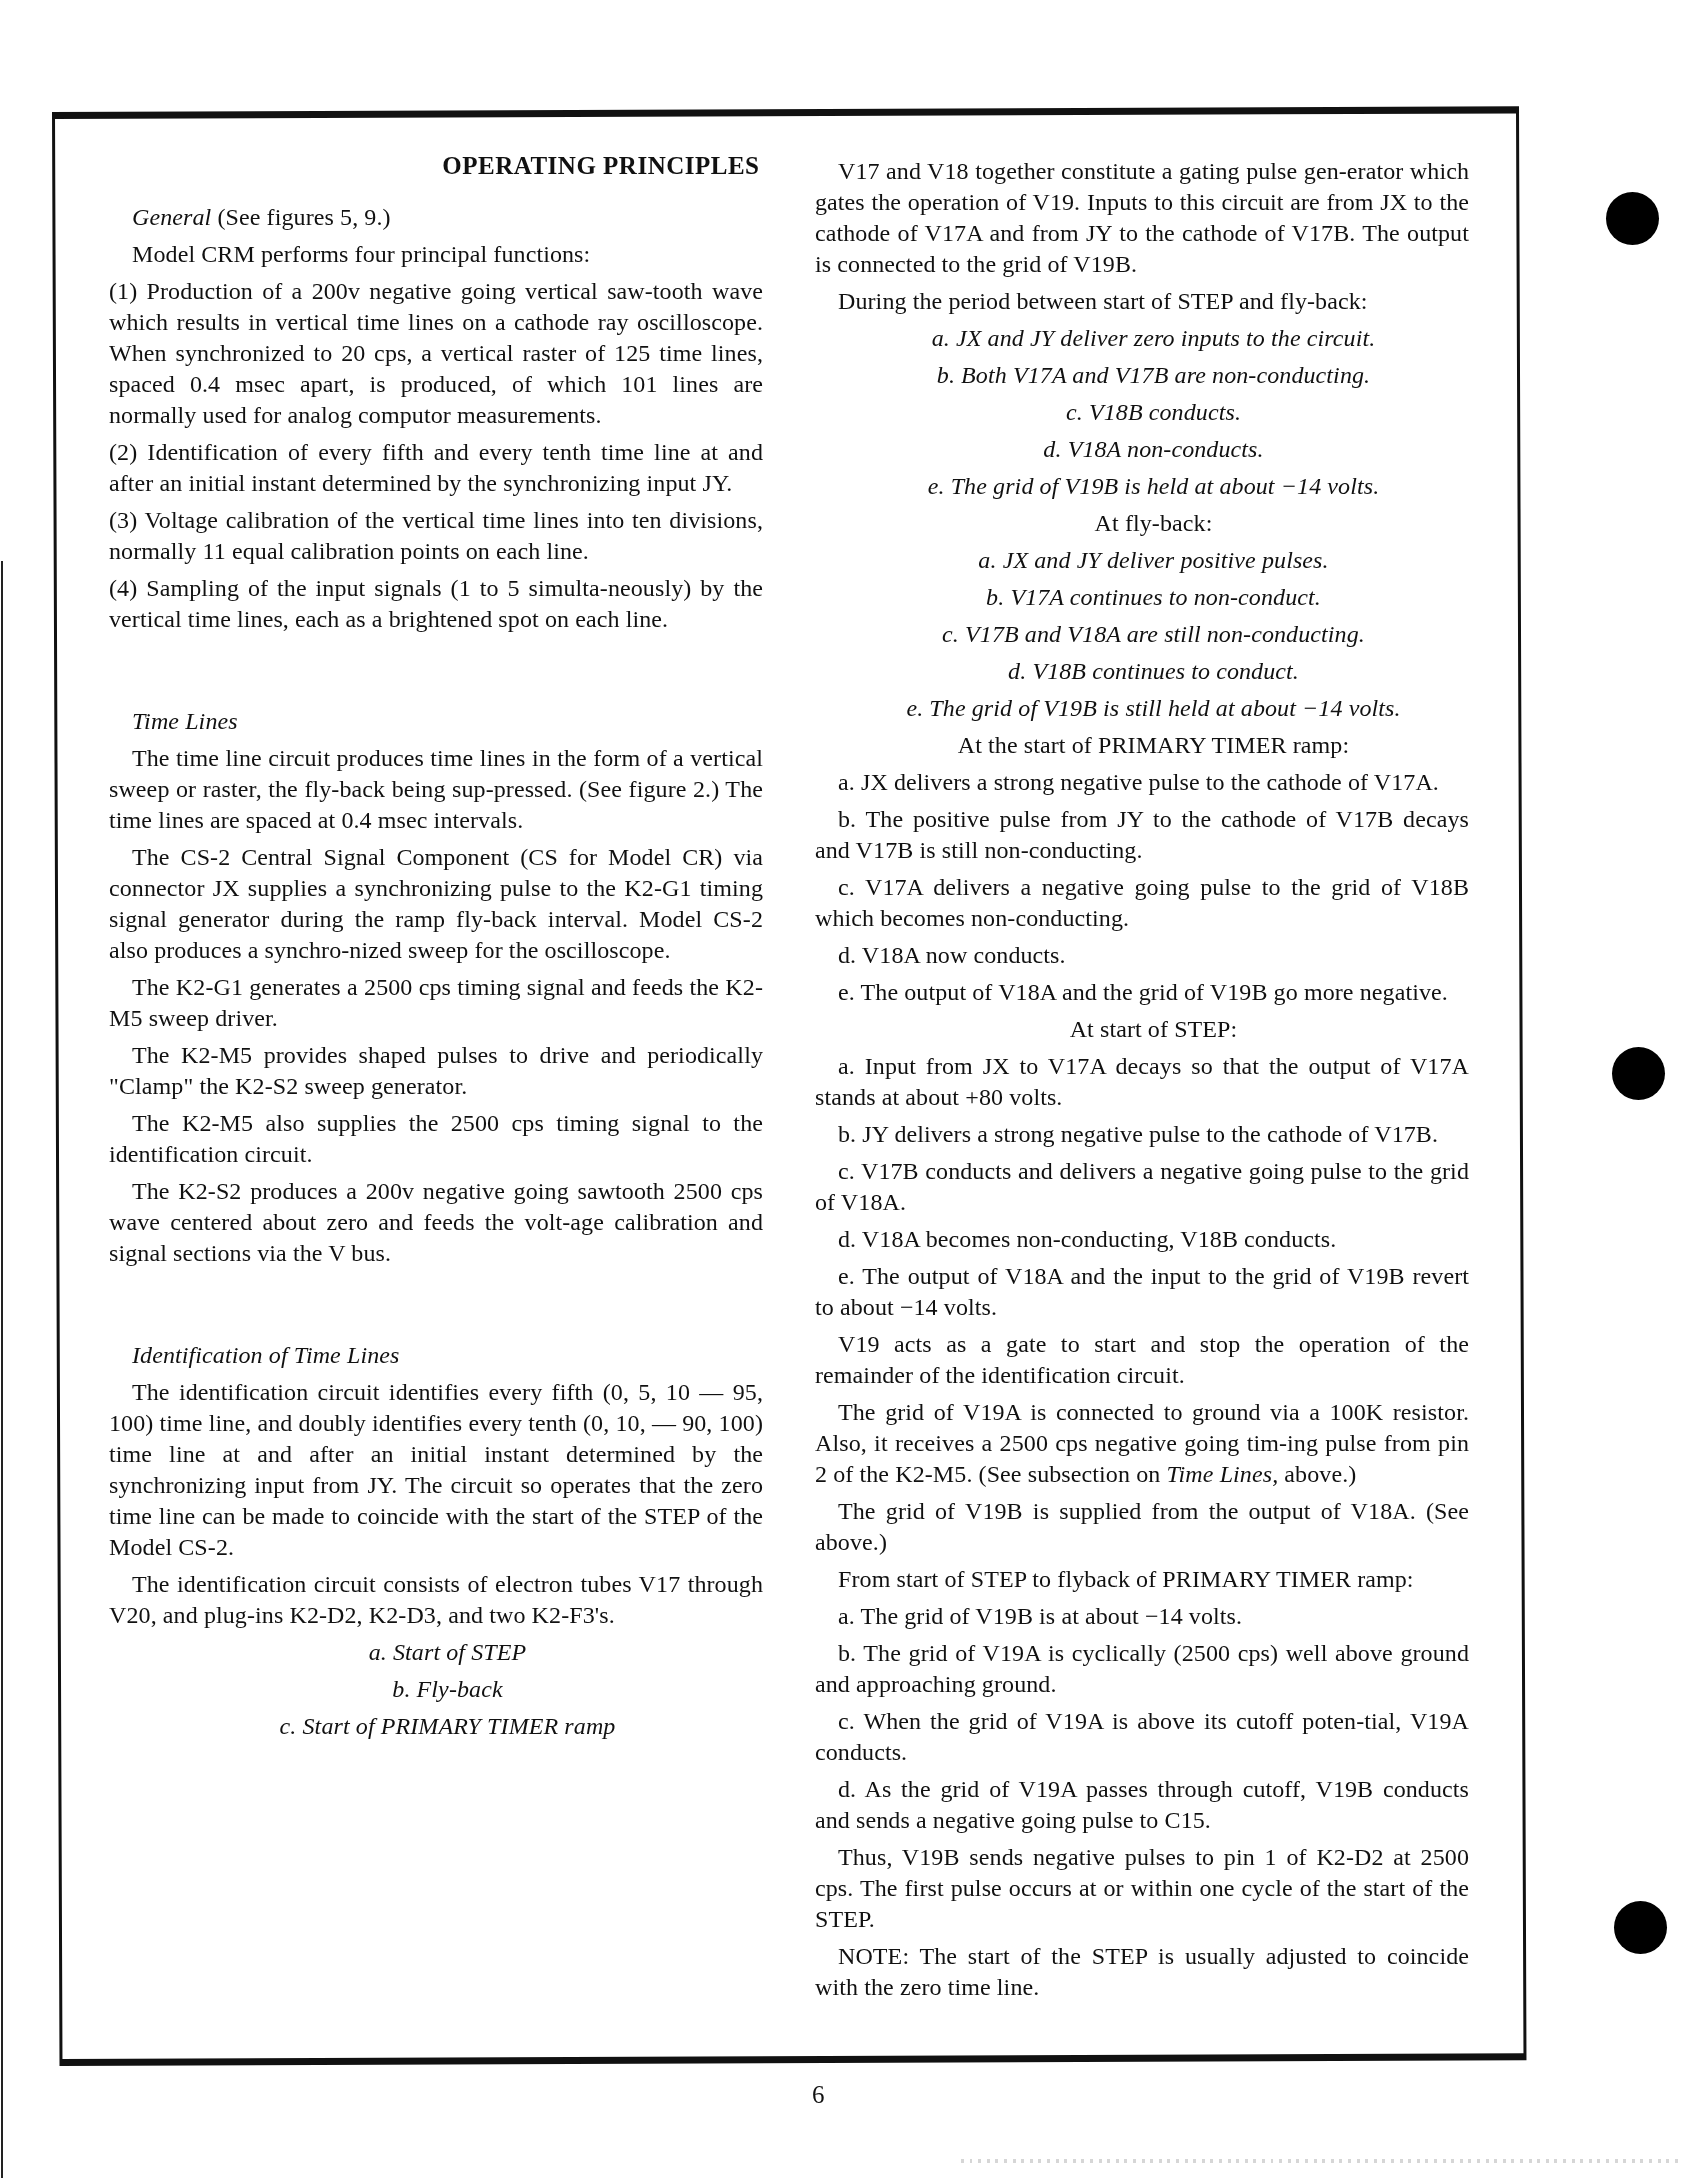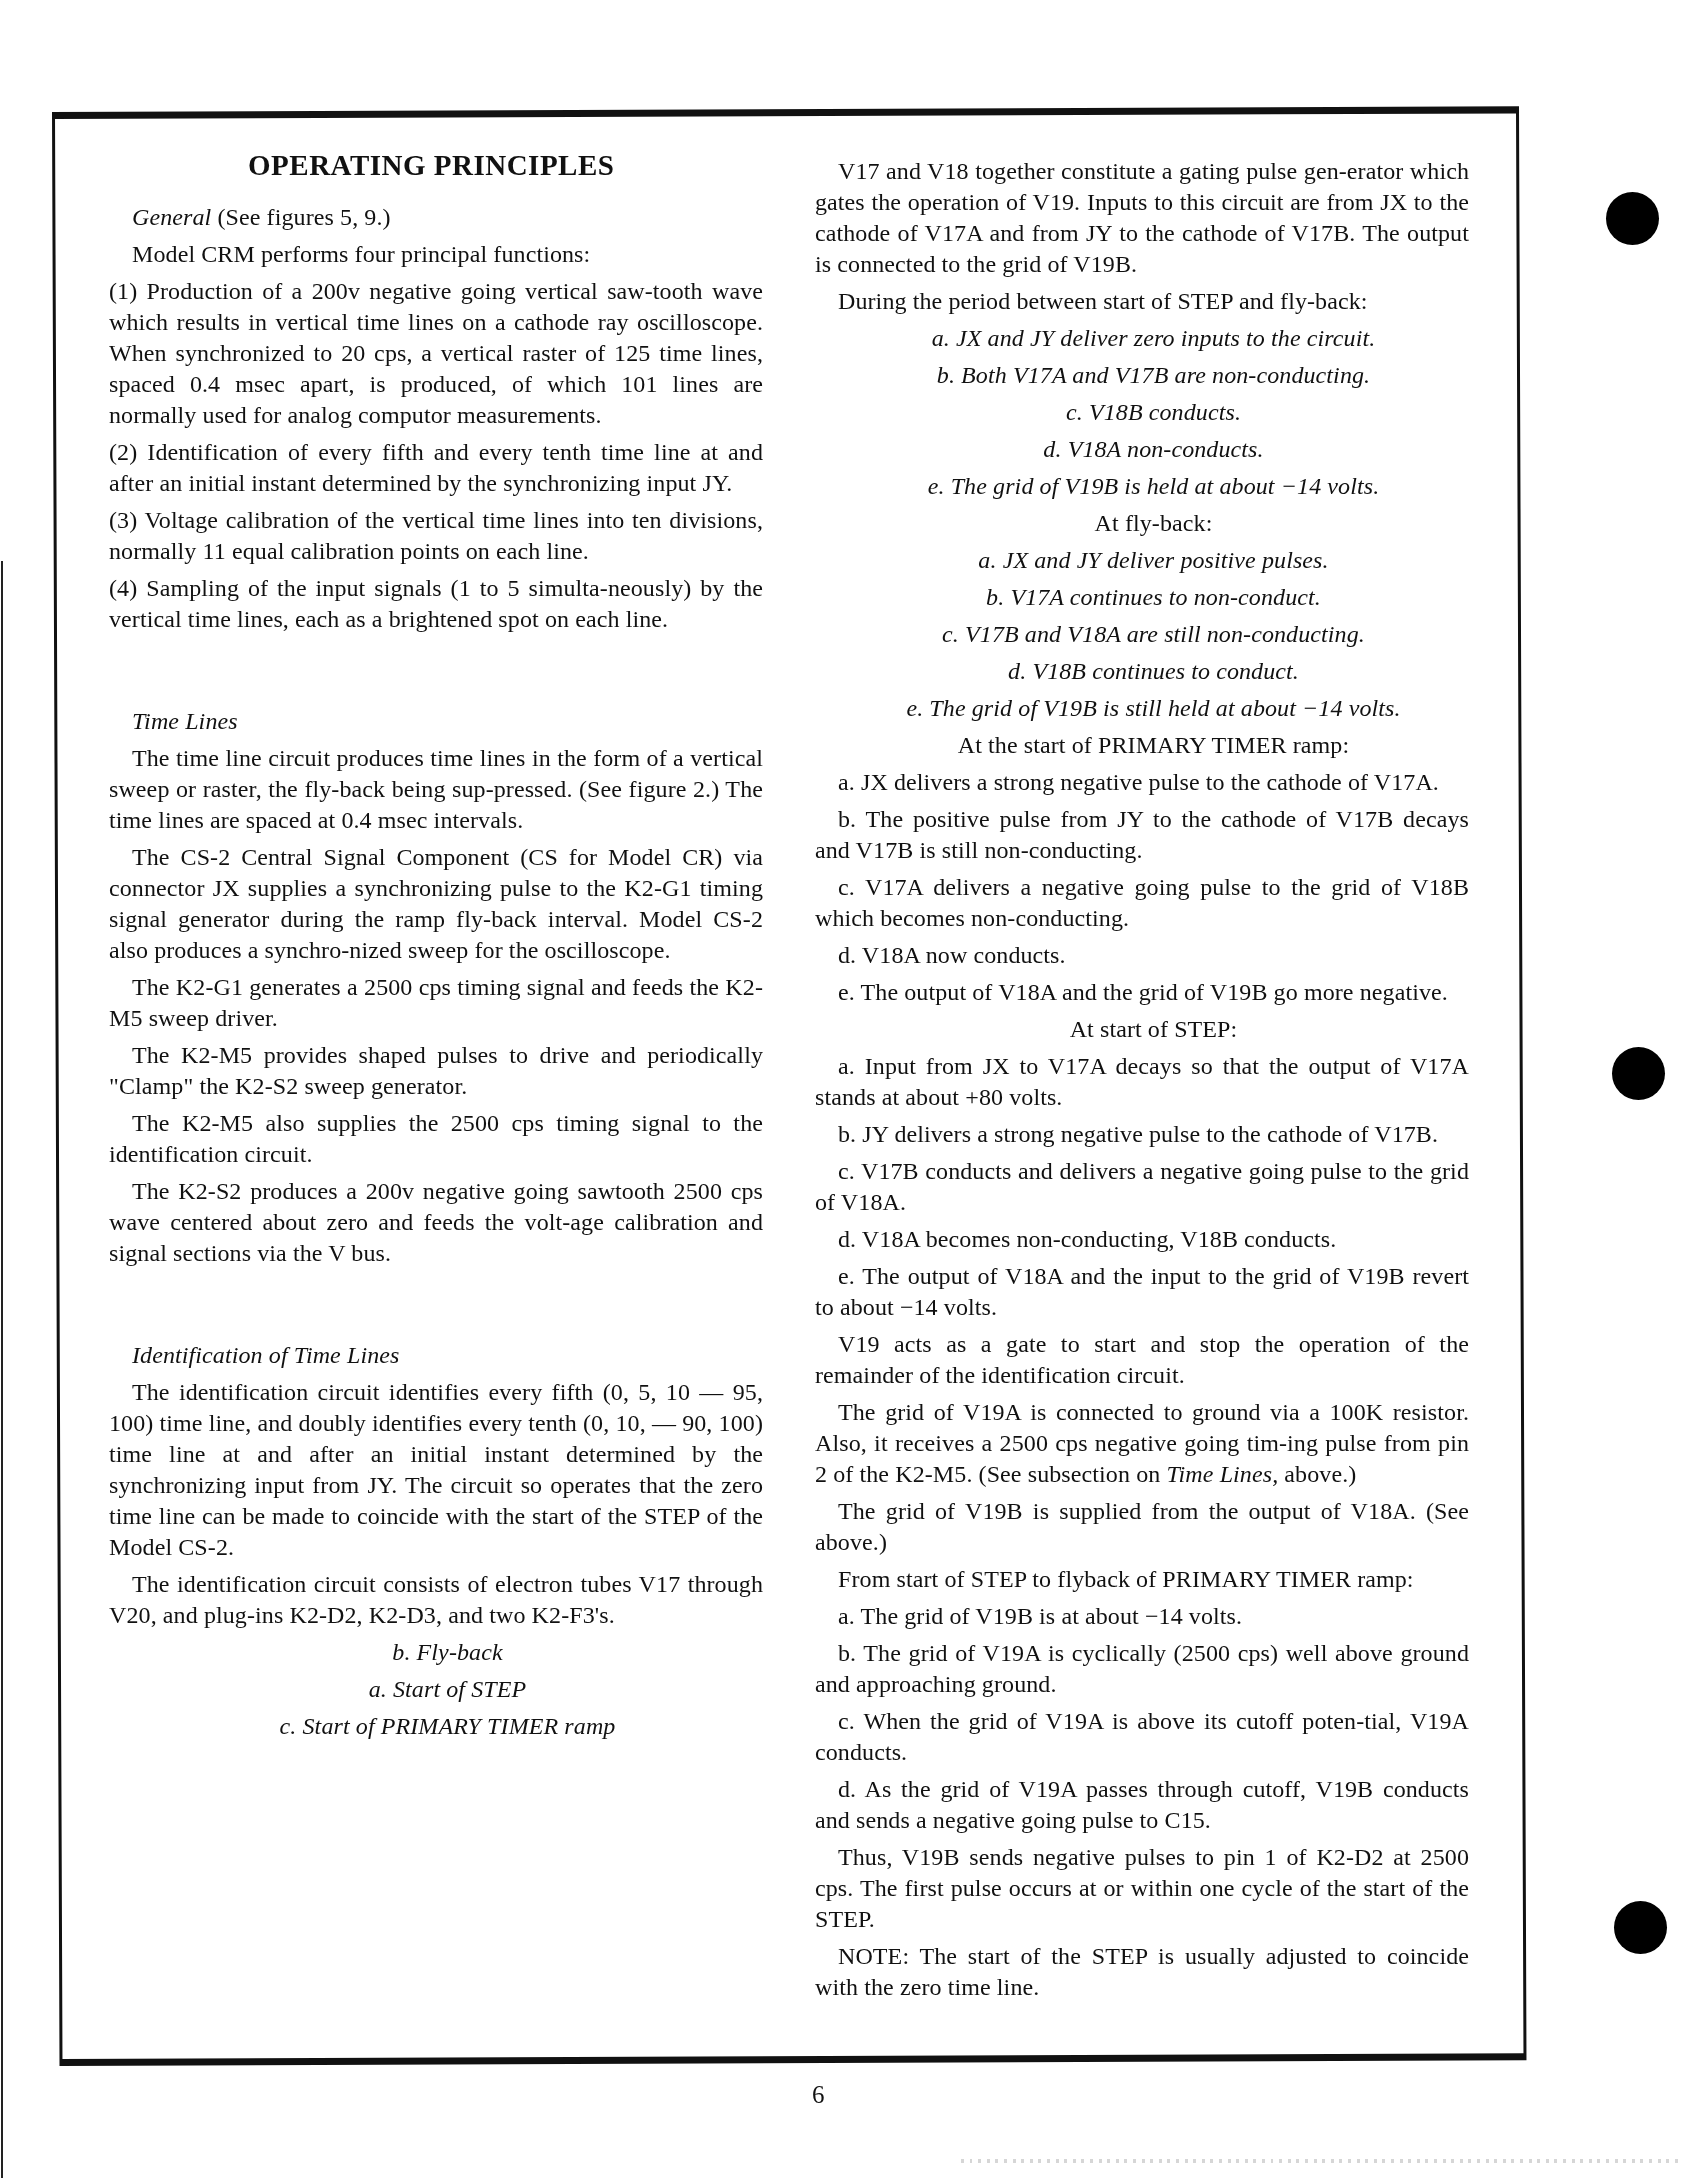--- a/index.html
+++ b/index.html
@@ -72,22 +72,22 @@
       font-style: italic;
     }
     .col p.item-wrap {
       text-indent: 23px;
     }
     .col p.sublabel {
       text-indent: 23px;
       text-align: center;
     }
     .title {
-      text-align: center;
-      font-size: 29px;
+      text-align: right;
+      font-size: 25px;
       letter-spacing: 0.5px;
       margin: 0 0 21px 0;
       padding-right: 9.5px;
     }
     .heading {
       font-style: italic;
       margin: 0 0 7.6px 0;
       text-indent: 0;
     }
     .heading-general { margin-top: 0; }
@@ -139,22 +139,22 @@
   <p>The K2-G1 generates a 2500 cps timing signal and feeds the K2-M5 sweep driver.</p>
   <p>The K2-M5 provides shaped pulses to drive and periodically "Clamp" the K2-S2 sweep generator.</p>
   <p>The K2-M5 also supplies the 2500 cps timing signal to the identification circuit.</p>
   <p>The K2-S2 produces a 200v negative going sawtooth 2500 cps wave centered about zero and feeds the volt-age calibration and signal sections via the V bus.</p>
 
   <div class="section-gap"></div>
 
   <p class="heading">Identification of Time Lines</p>
   <p>The identification circuit identifies every fifth (0, 5, 10 — 95, 100) time line, and doubly identifies every tenth (0, 10, — 90, 100) time line at and after an initial instant determined by the synchronizing input from JY. The circuit so operates that the zero time line can be made to coincide with the start of the STEP of the Model CS-2.</p>
   <p>The identification circuit consists of electron tubes V17 through V20, and plug-ins K2-D2, K2-D3, and two K2-F3's.</p>
+  <p class="item">a.  Start of STEP</p>
   <p class="item">b.  Fly-back</p>
-  <p class="item">a.  Start of STEP</p>
   <p class="item">c.  Start of PRIMARY TIMER ramp</p>
 </div>
 
 <div class="col col-right">
   <p>V17 and V18 together constitute a gating pulse gen-erator which gates the operation of V19. Inputs to this circuit are from JX to the cathode of V17A and from JY to the cathode of V17B. The output is connected to the grid of V19B.</p>
 
   <p>During the period between start of STEP and fly-back:</p>
   <p class="item">a.  JX and JY deliver zero inputs to the circuit.</p>
   <p class="item">b.  Both V17A and V17B are non-conducting.</p>
   <p class="item">c.  V18B conducts.</p>

